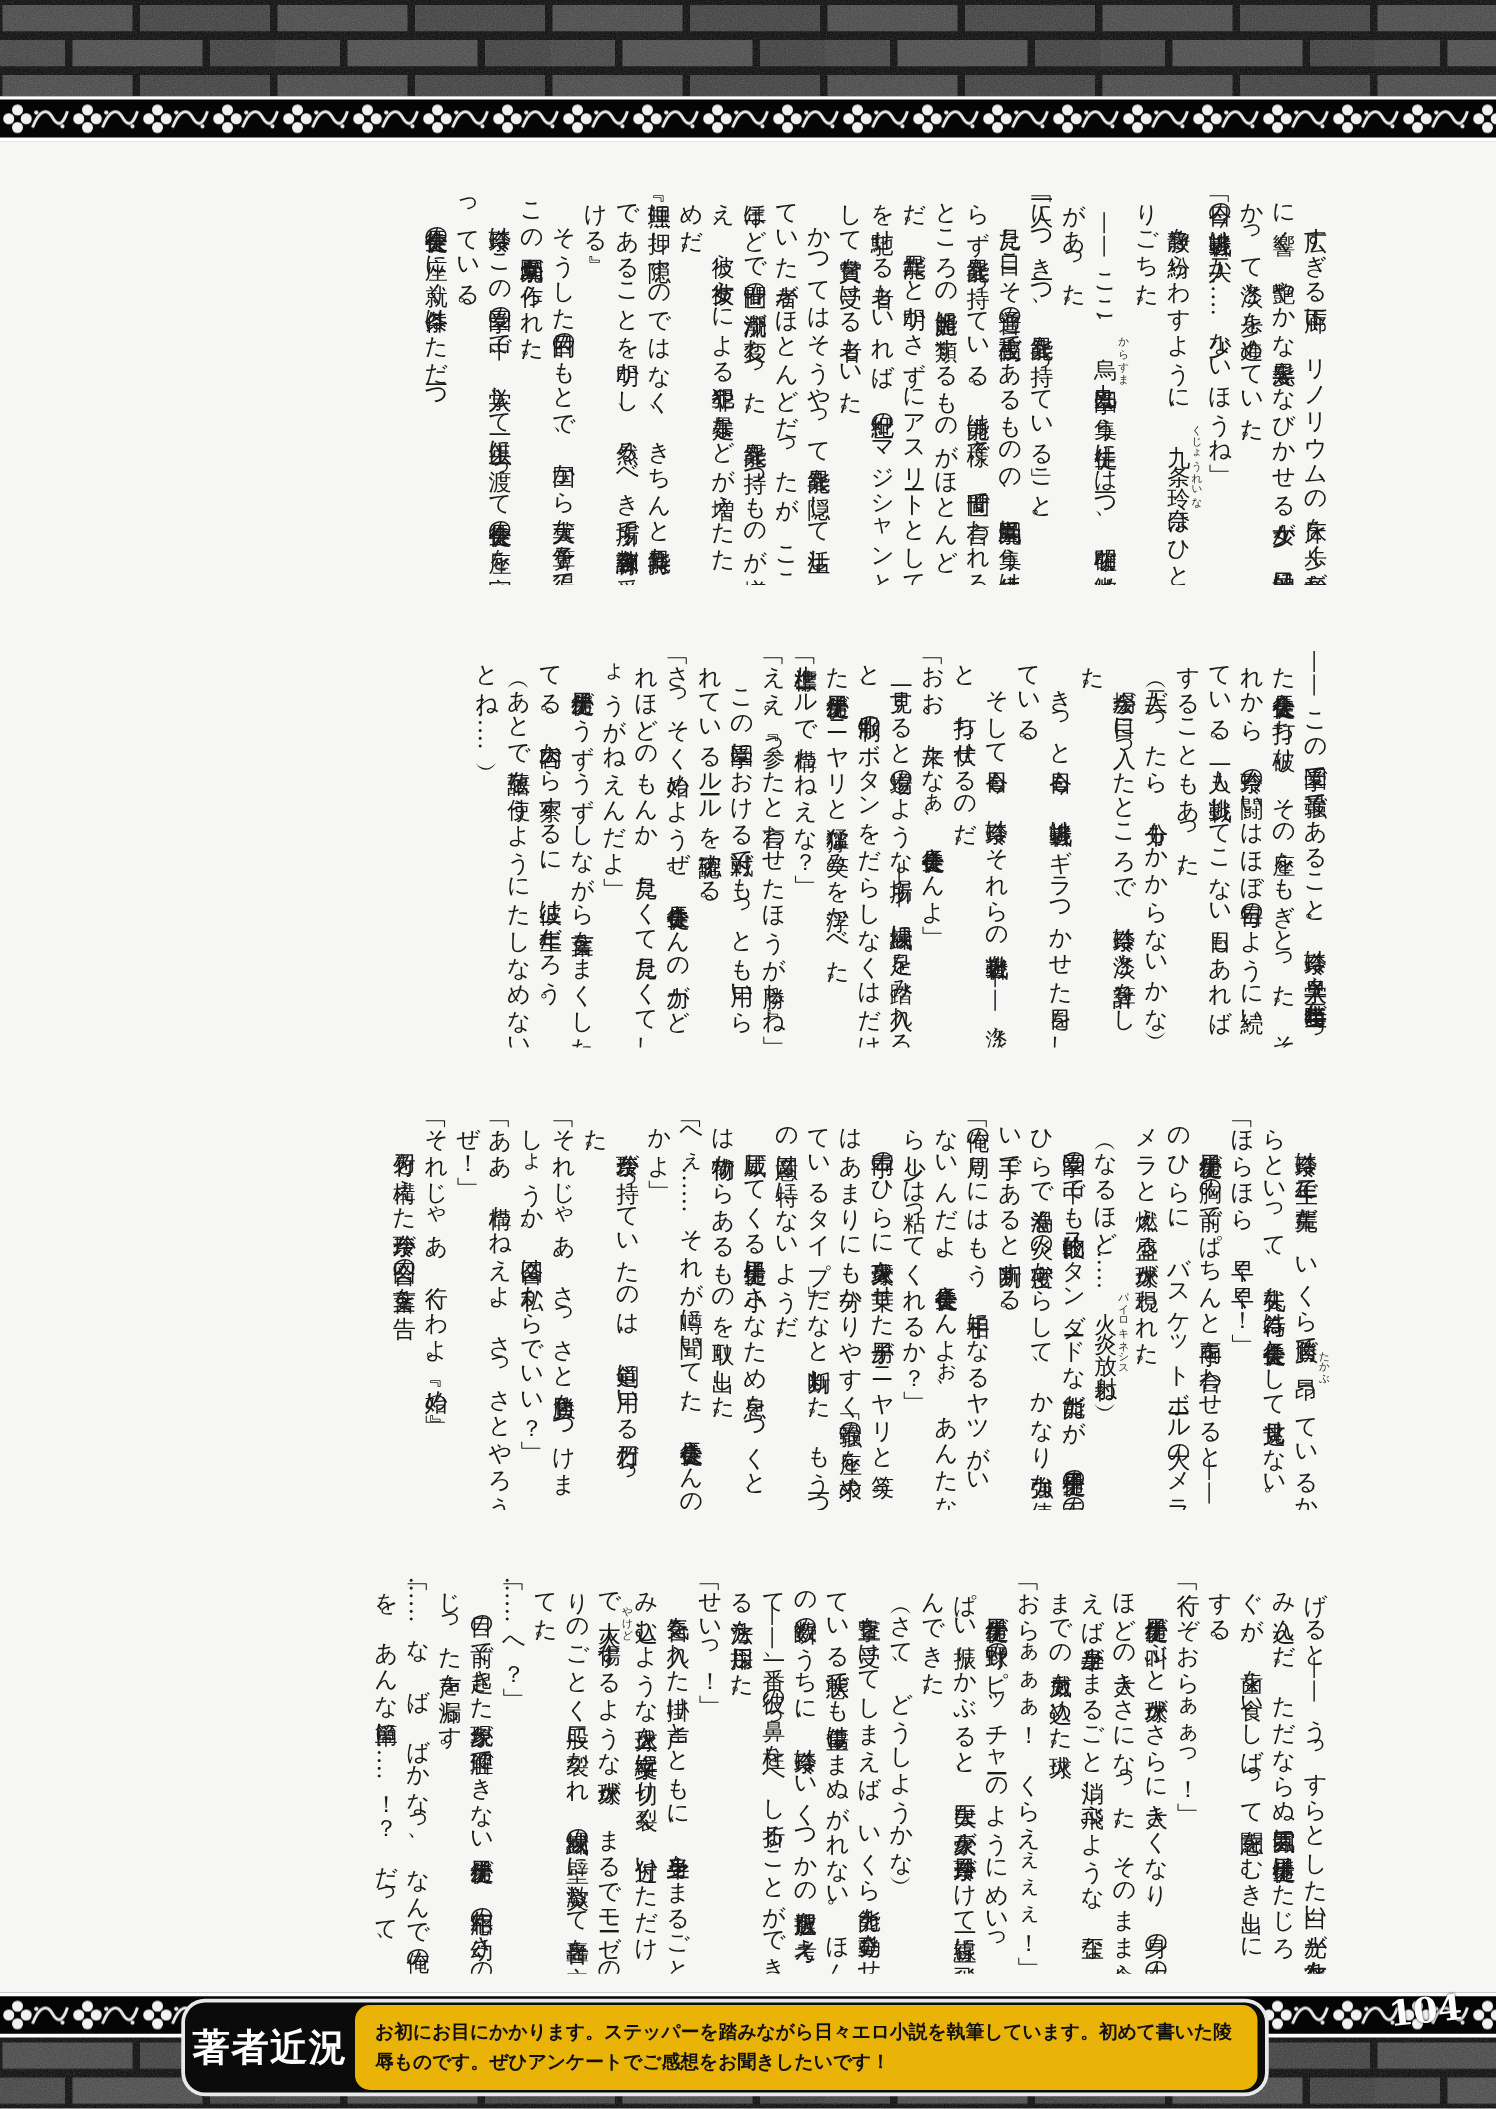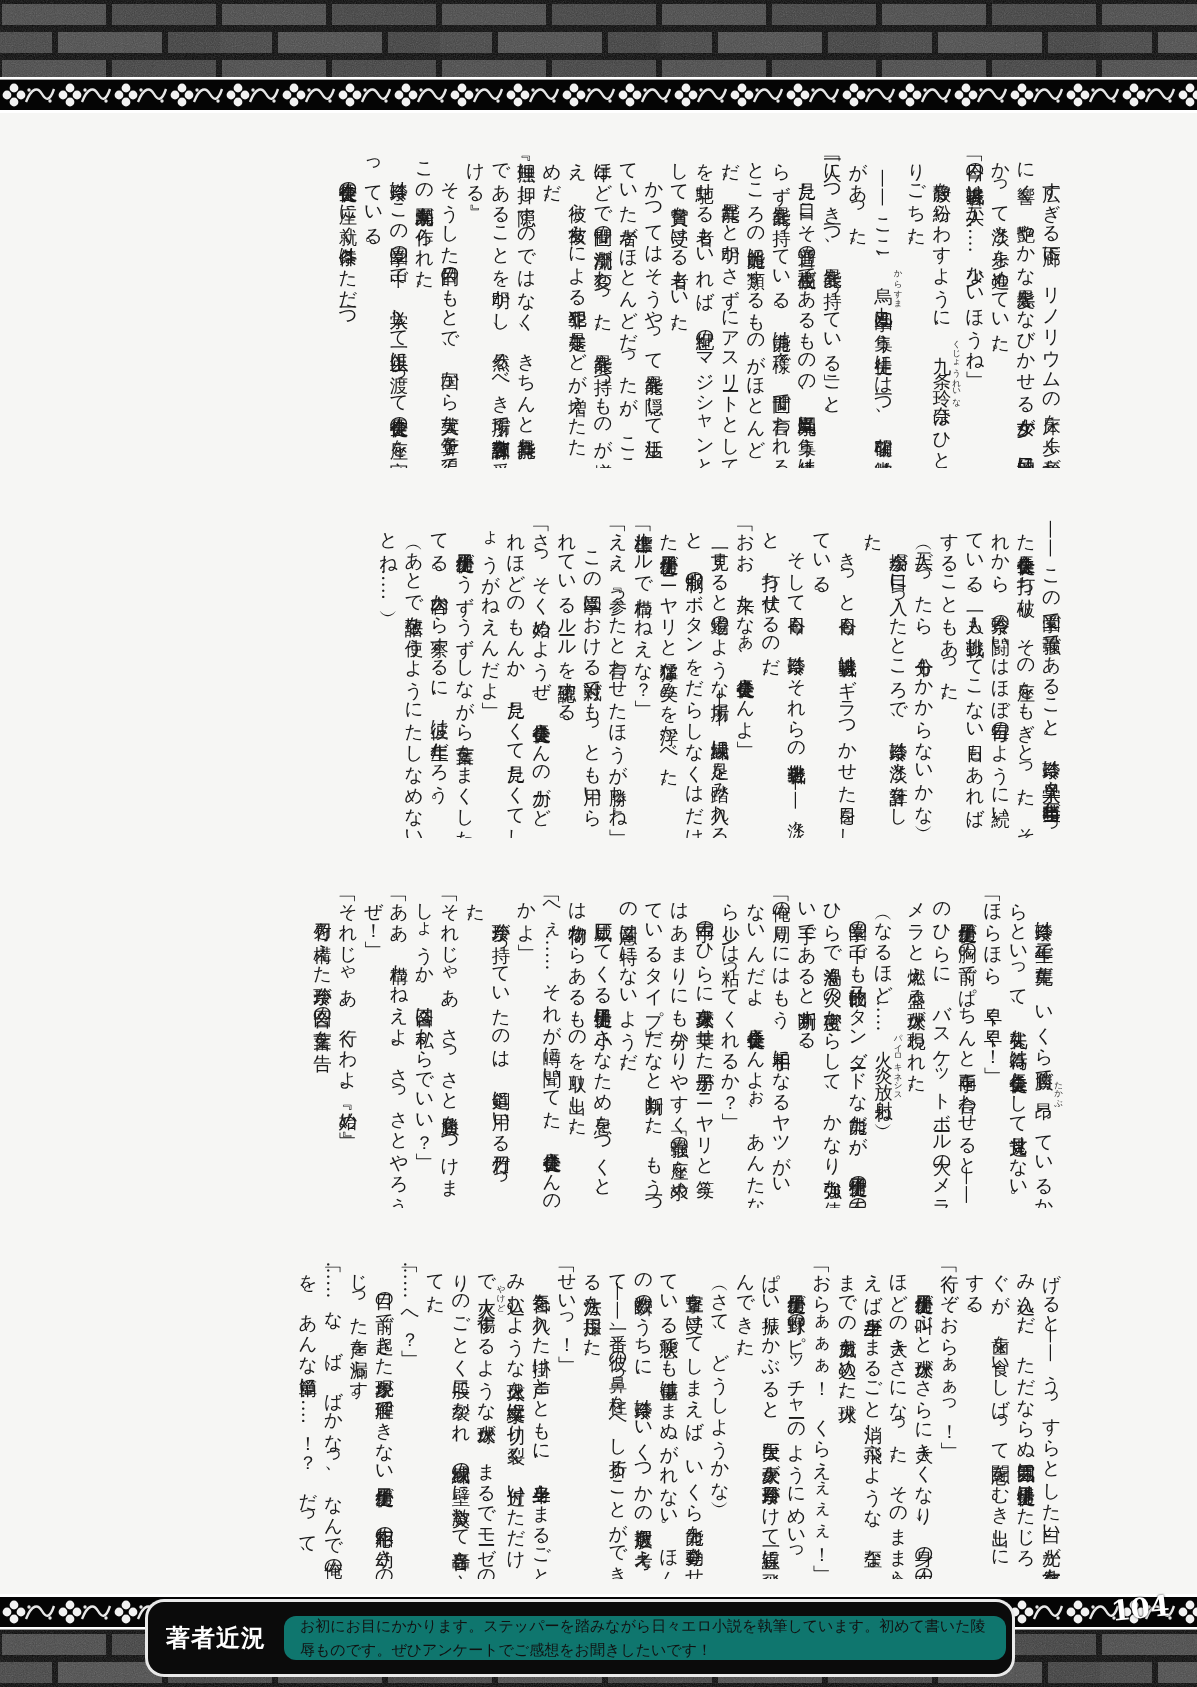--- a/index.html
+++ b/index.html
@@ -31,27 +31,27 @@
 
   
   #footer-pill{
     position:absolute;left:148px;top:1602px;width:864px;height:72px;
     background:#0b0b0b;border-radius:16px;box-shadow:0 0 0 3px #e9e9e9;
     display:flex;align-items:center;z-index:5;
   }
   #footer-label{
     width:136px;flex:0 0 136px;text-align:center;
     color:#fff;font-family:"Liberation Sans","DejaVu Sans",sans-serif;
-    font-weight:bold;font-size:24px;letter-spacing:1px;
+    font-weight:bold;font-size:30px;letter-spacing:1px;
   }
   #footer-message{
-    flex:1;background:#0f766e;border-radius:12px;margin:5px 6px 5px 0;
-    padding:7px 16px;box-sizing:border-box;height:44px;
+    flex:1;background:#eab308;border-radius:12px;margin:5px 6px 5px 0;
+    padding:7px 16px;box-sizing:border-box;height:68px;
     font-family:"Liberation Sans","DejaVu Sans",sans-serif;
-    font-weight:normal;font-size:15px;line-height:1.6;color:#111;
+    font-weight:bold;font-size:15px;line-height:1.6;color:#111;
     display:flex;align-items:center;
   }
   #page-number{
     position:absolute;right:28px;top:1592px;z-index:6;
     color:#ffffff;font-size:28px;font-weight:bold;
     font-family:"DejaVu Serif","Liberation Serif",serif;
     transform:rotate(-6deg);text-shadow:0 0 2px #000;
   }
 </style>
 </head>

